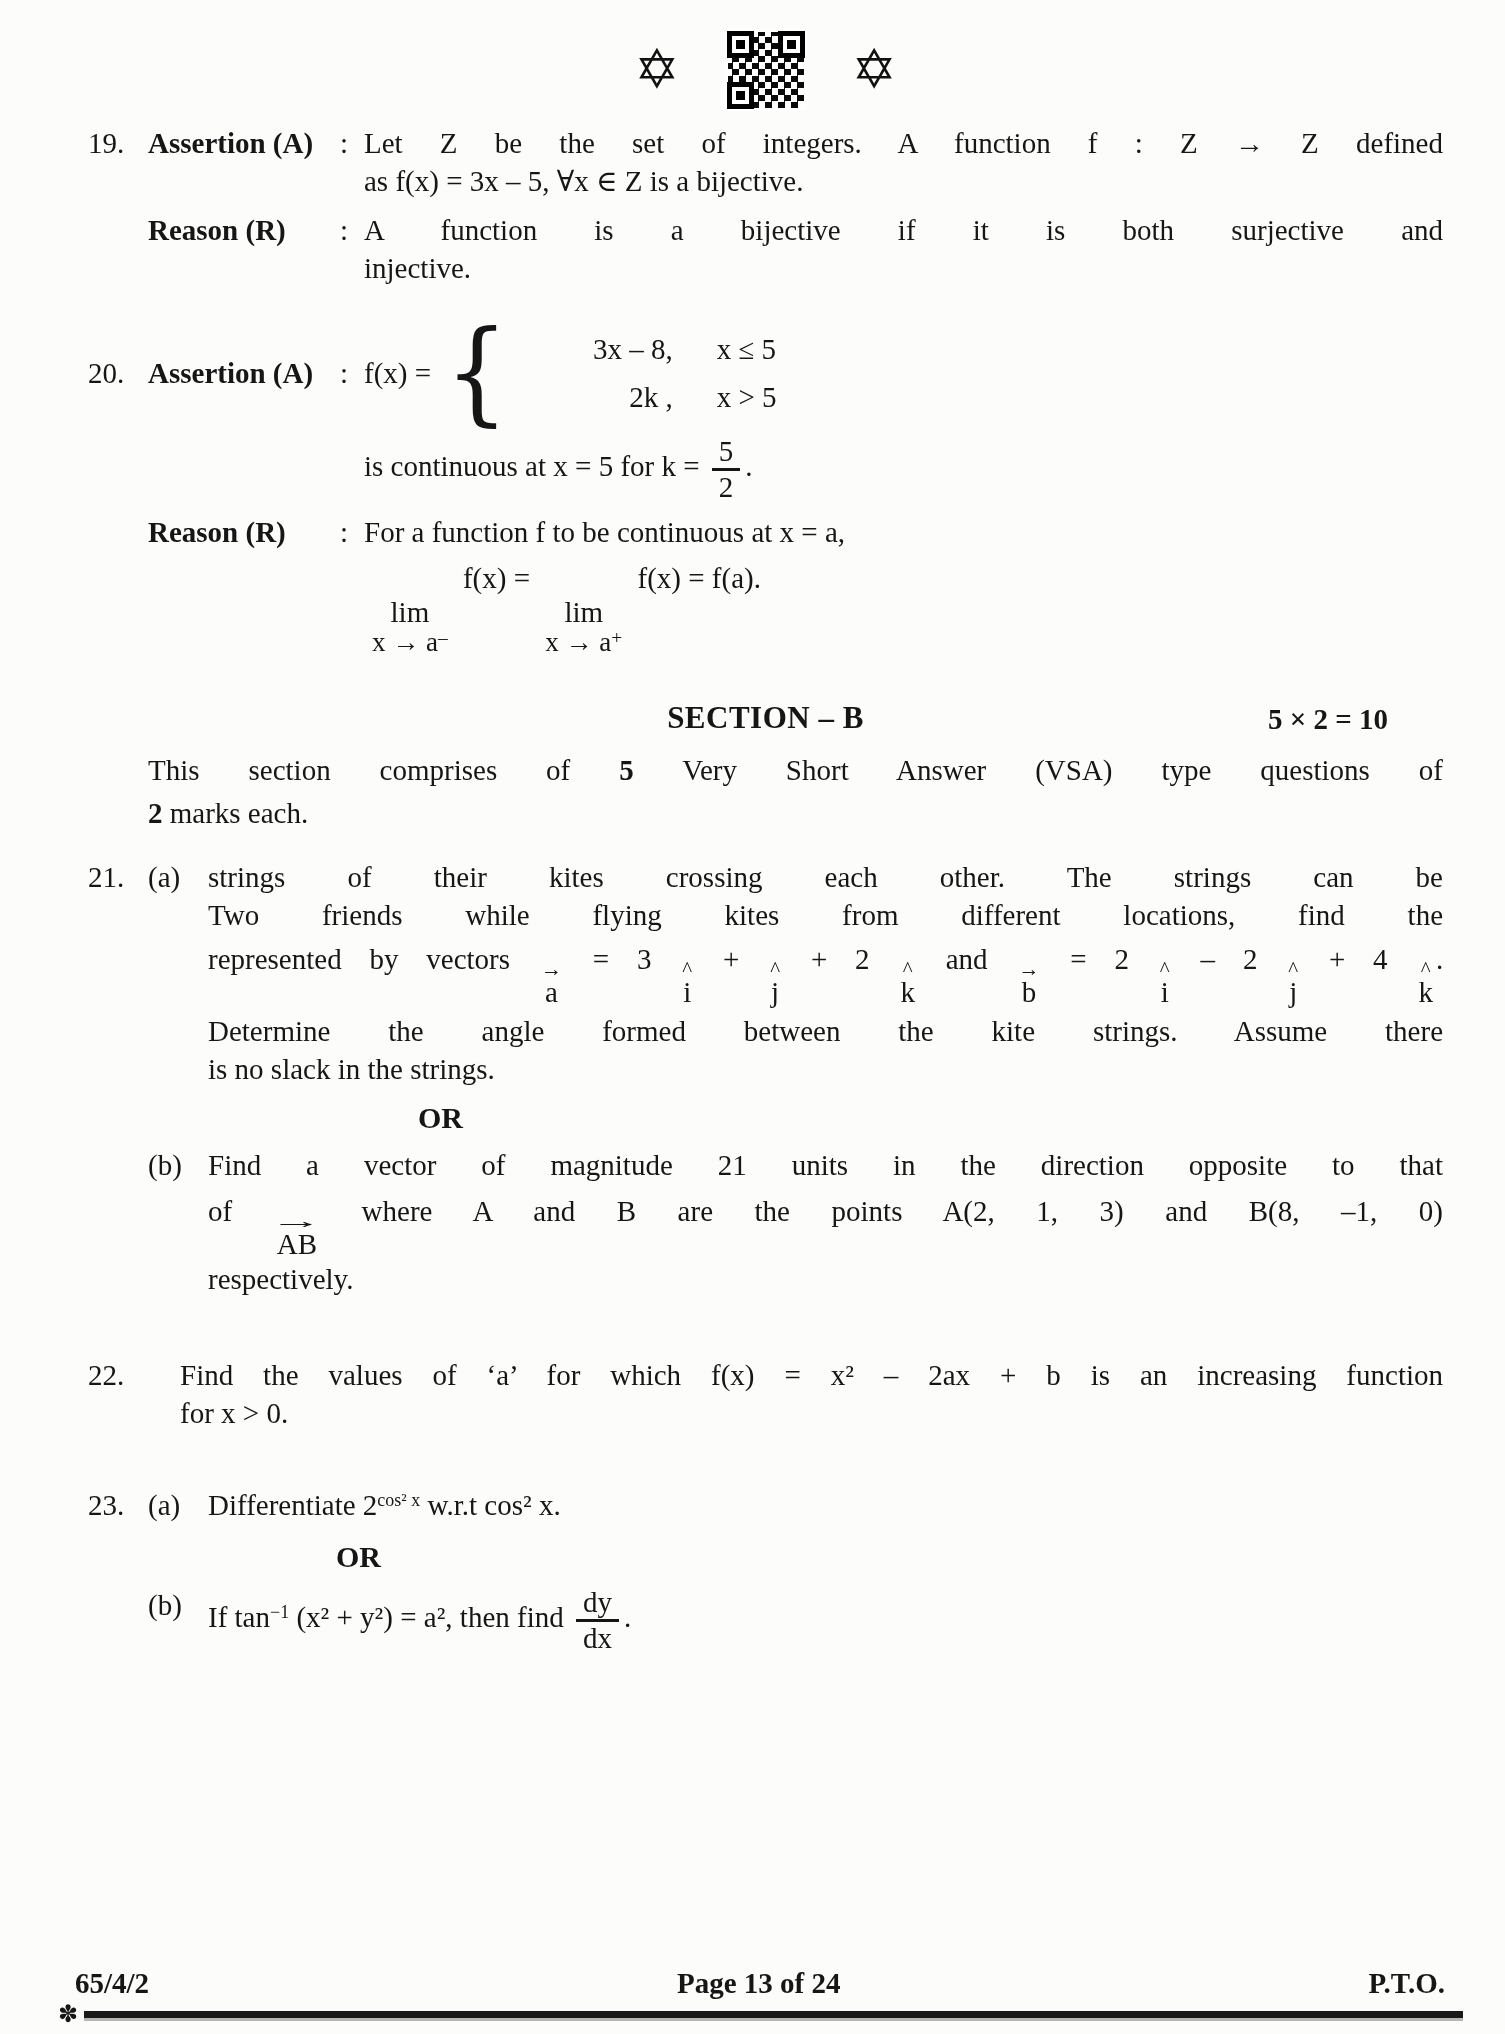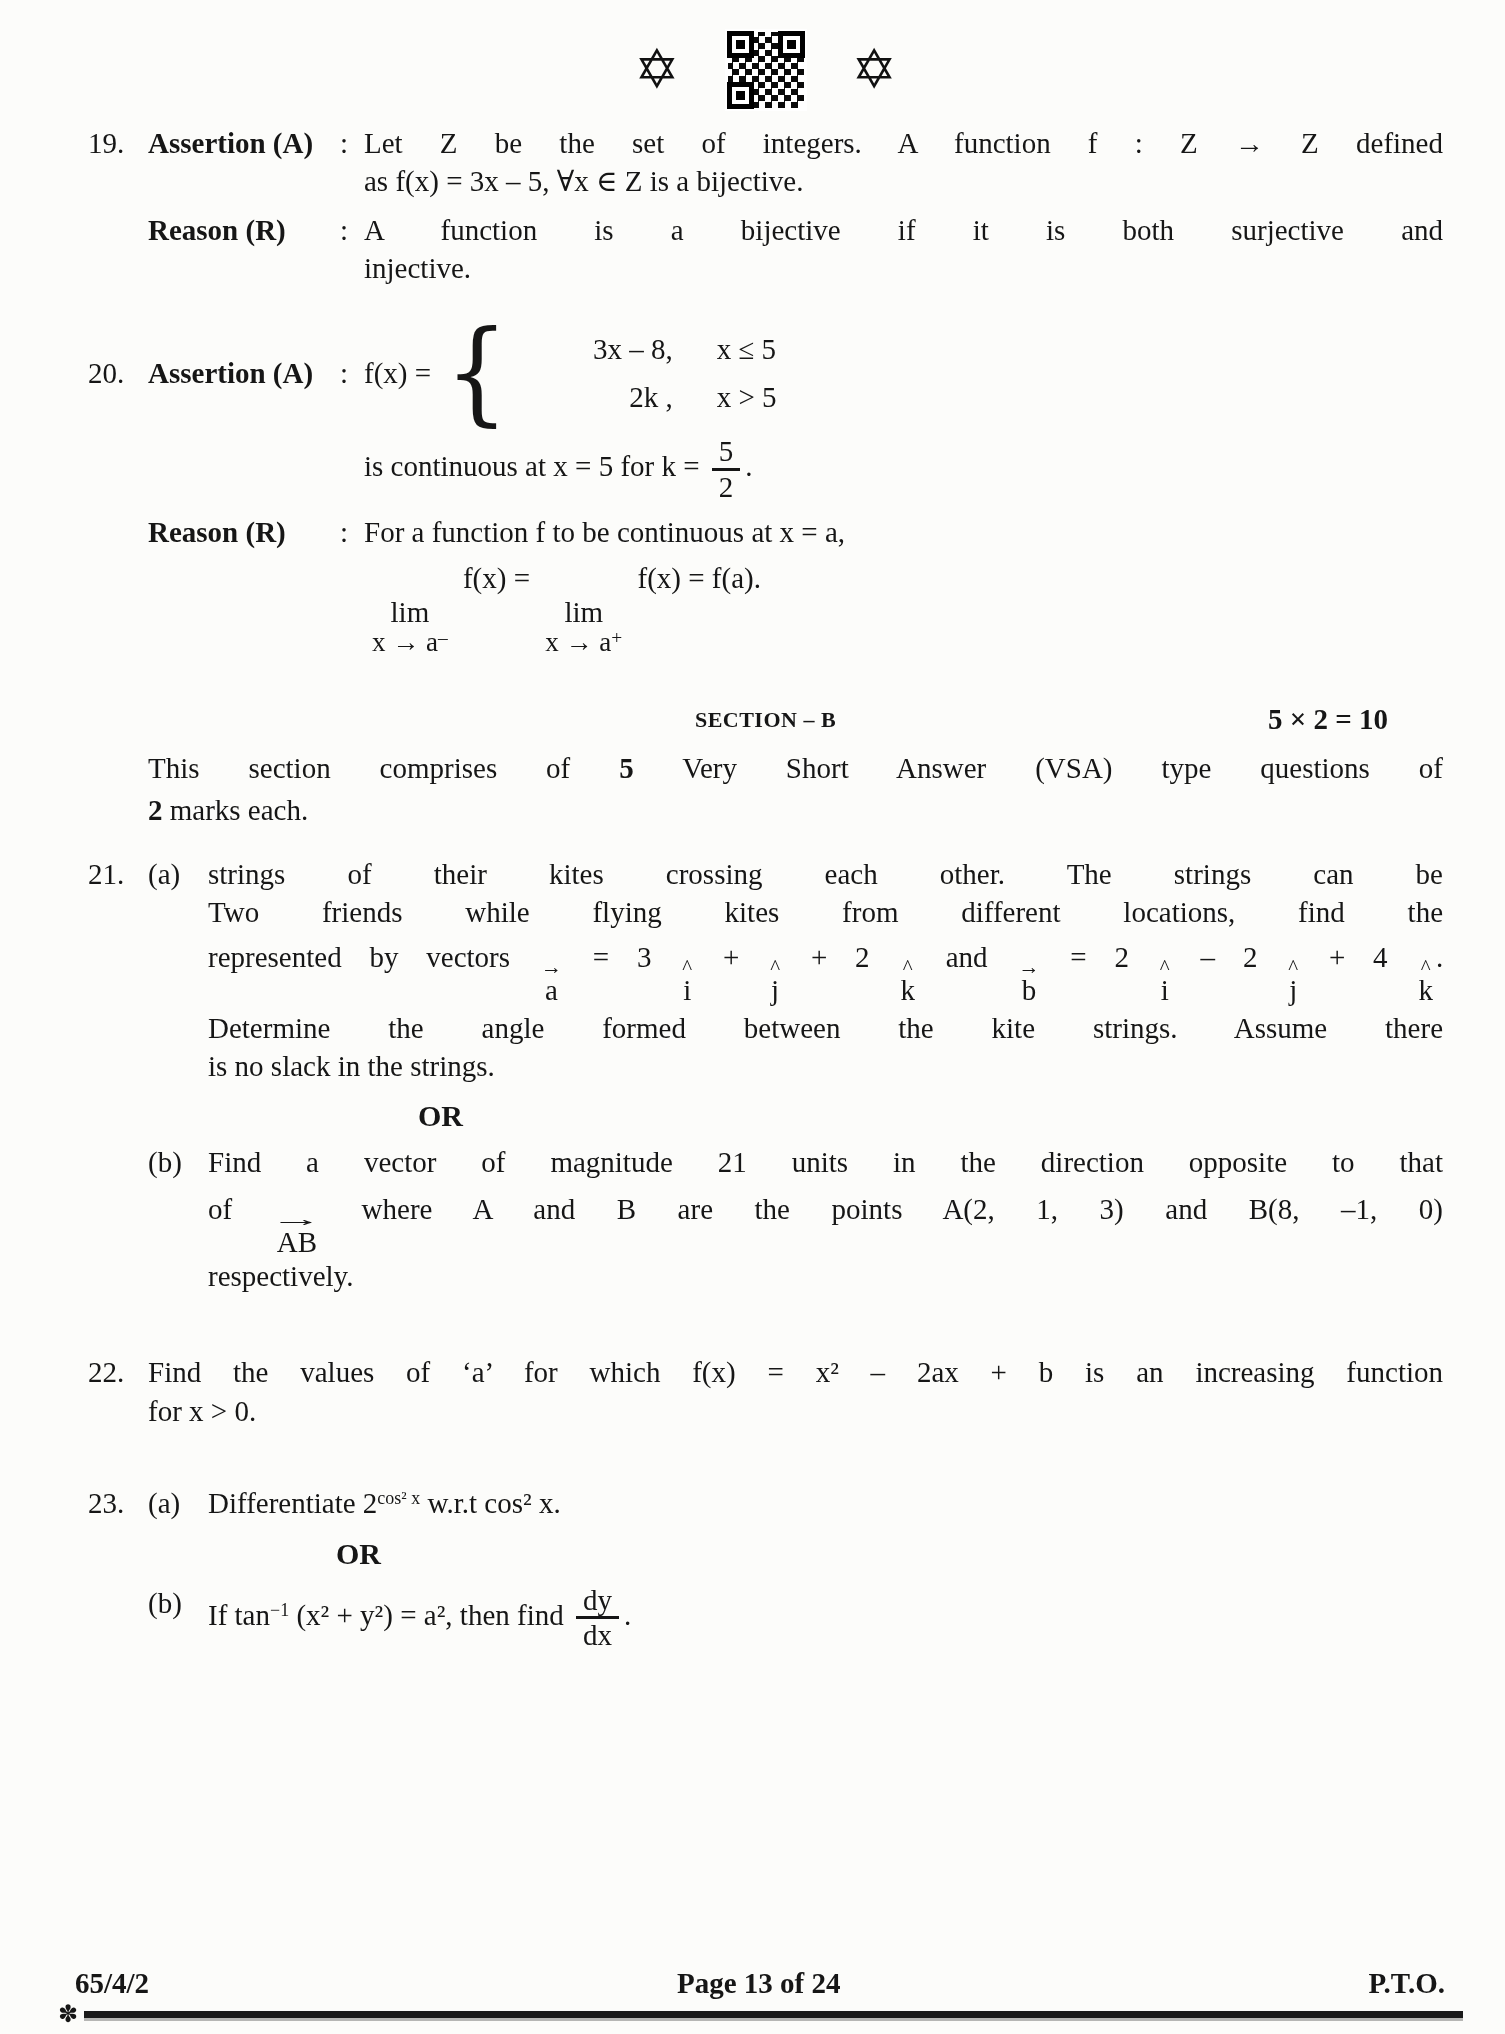--- a/index.html
+++ b/index.html
@@ -63,21 +63,21 @@
   .ov .m { font-size:21px; line-height:0.55; height:13px; display:block; }
   .ov .b2 { line-height:1.05; }
   .ov.wide .m { transform:scaleX(2.5); }
 
   sup.sp { font-size:0.62em; vertical-align:9px; line-height:0; }
 
   .bold { font-weight:bold; }
 
   
   .sec-row { position:relative; text-align:center; margin-top:34px; }
-  .sec-title { font-weight:bold; font-size:22px; letter-spacing:0.5px; }
+  .sec-title { font-weight:bold; font-size:31px; letter-spacing:0.5px; }
   .sec-marks { position:absolute; right:55px; top:2px; font-weight:bold; }
   .sec-desc { margin:12px 0 0 60px; }
 
   .or-sep { font-weight:bold; font-size:30px; width:fit-content; }
 
   
   .footer { position:absolute; left:75px; right:60px; bottom:32px; display:flex; justify-content:space-between; align-items:baseline; font-weight:bold; }
   .bottom-rule { position:absolute; left:58px; right:42px; bottom:8px; display:flex; align-items:center; gap:6px; }
   .flower { font-family:"DejaVu Sans",sans-serif; font-size:24px; line-height:1; }
   .rule { flex:1; height:7px; background:#1a1a1a; box-shadow:0 3px 0 rgba(20,20,20,0.3); }
@@ -243,21 +243,21 @@
         <span class="ov wide">
             <span class="m">→</span>
             <span class="b2">AB</span>
           </span>
         <span>where A and B are the points A(2, 1, 3) and B(8, –1, 0)</span>
       </div>
       <div class="pline">respectively.</div>
     </div>
   </div>
 
-  <div class="row2" style="margin-top:58px;">
+  <div class="row2" style="margin-top:58px;gap:32px;">
     <span class="qnum">22.</span>
     <div>
       <div class="jline">Find the values of ‘a’ for which f(x) = x² – 2ax + b is an increasing function</div>
       <div class="pline" style="">for x &gt; 0.</div>
     </div>
   </div>
 
   <div class="row3" style="margin-top:54px;">
     <span class="qnum">23.</span>
     <span class="qletter">(a)</span>

